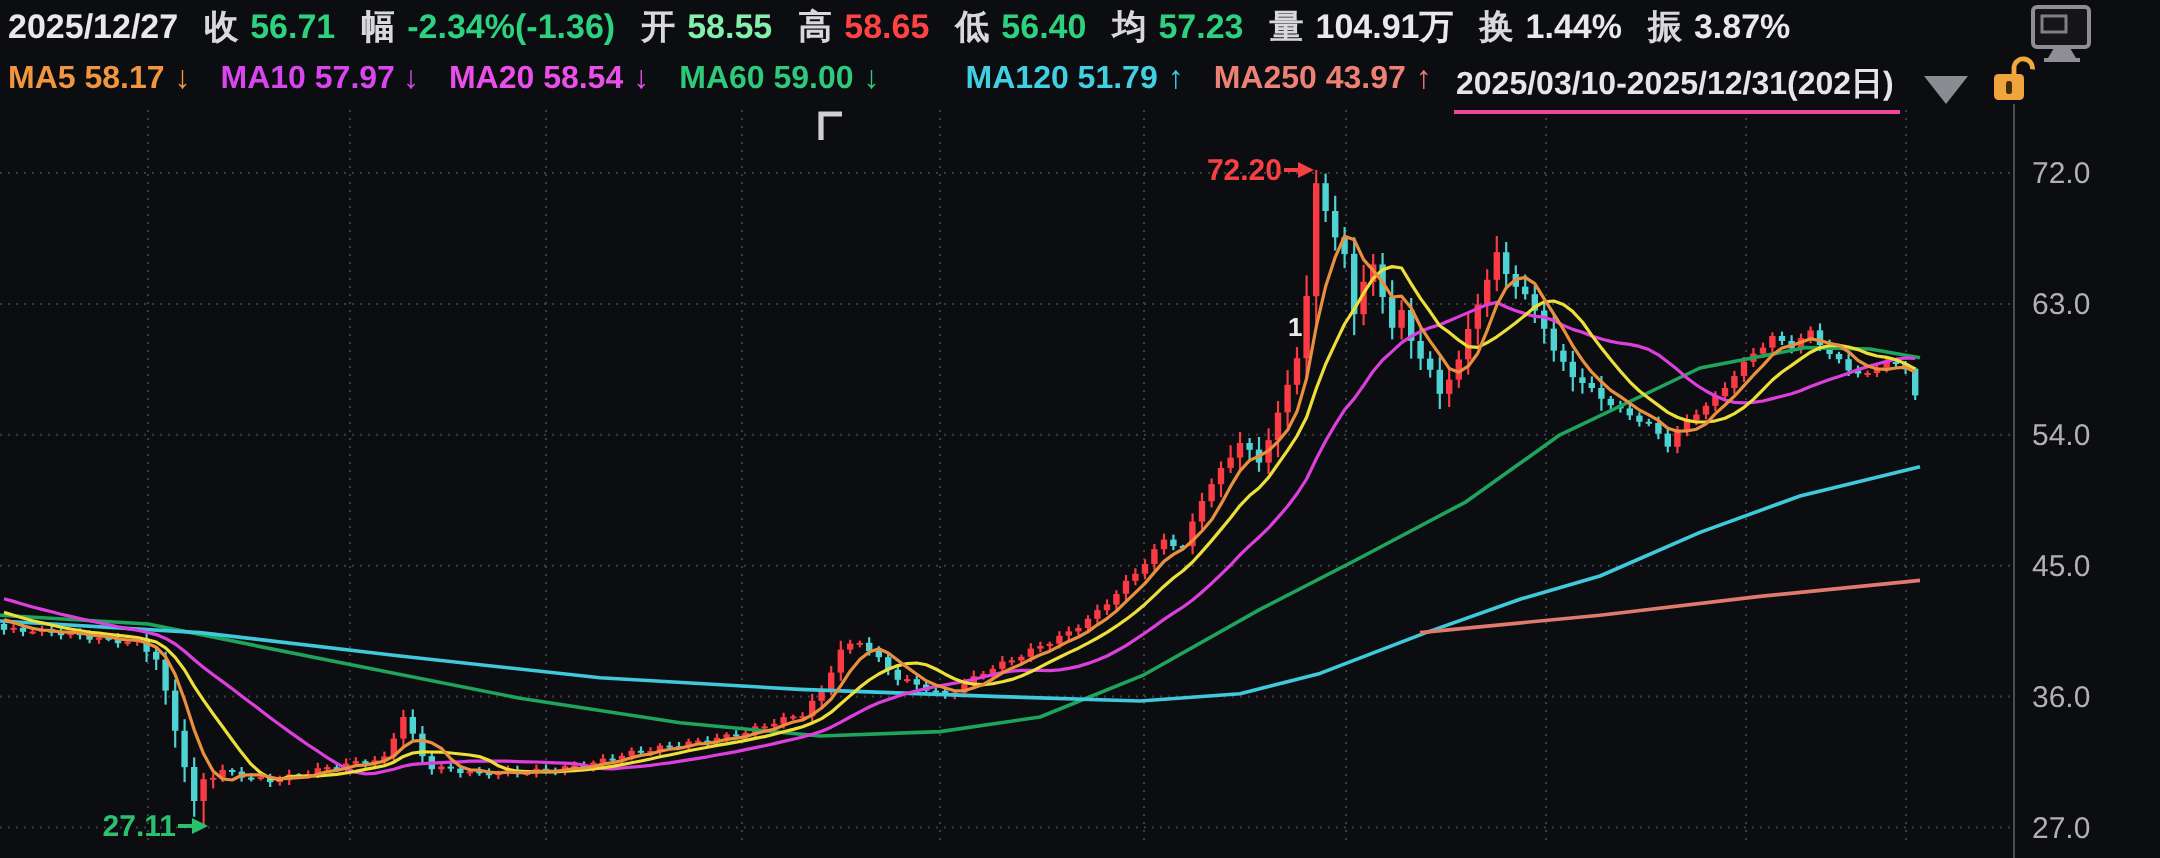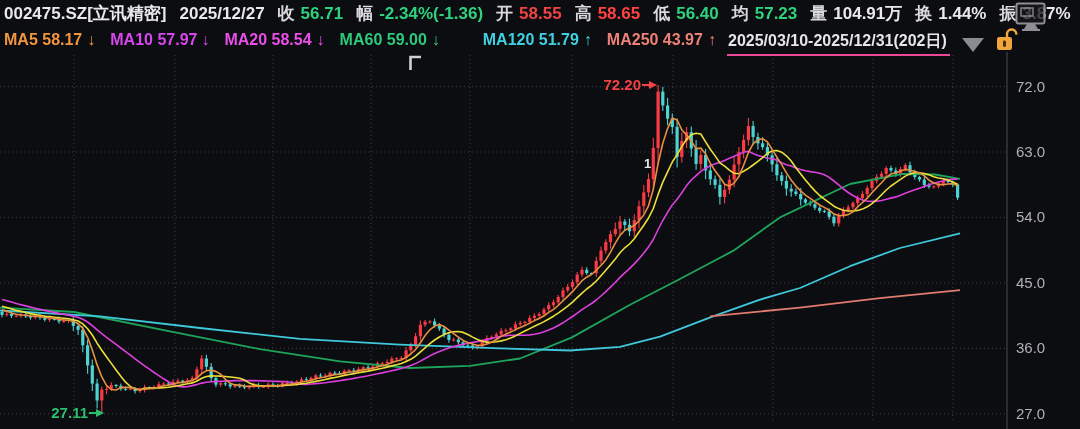--- a/index.html
+++ b/index.html
@@ -475,34 +475,33 @@
         <polygon points="657,85.0 649,81 649,89" fill="#f54141"></polygon>
         <text class="ann" x="88" y="418" text-anchor="end" fill="#2bbf6e">27.11</text>
         <line x1="89" y1="413.0" x2="97" y2="413.0" stroke="#2bbf6e" stroke-width="2"></line>
         <polygon points="104,413.0 96,409 96,417" fill="#2bbf6e"></polygon>
         <text x="644" y="168" font-size="13" font-weight="700" fill="#e8e8ea">1</text>
         <path d="M 421 57 H 410.5 V 70" fill="none" stroke="#d0d0d4" stroke-width="2.6"></path>
       </g>
     </svg>
 
   <div class="row1">
-    <span class="w">002475.SZ[立讯精密]</span>
     <span class="w">2025/12/27</span>
     <span id="fields" class="grp" style="gap: 13px; display: inline-flex;">
         <span class="grp">
           <span class="lab">收</span>
           <span style="color: rgb(46, 209, 126);">56.71</span>
         </span>
         <span class="grp">
           <span class="lab">幅</span>
           <span style="color: rgb(46, 209, 126);">-2.34%(-1.36)</span>
         </span>
         <span class="grp">
           <span class="lab">开</span>
-          <span style="color: #ef4444;">58.55</span>
+          <span style="color: #86efac;">58.55</span>
         </span>
         <span class="grp">
           <span class="lab">高</span>
           <span style="color: rgb(255, 67, 67);">58.65</span>
         </span>
         <span class="grp">
           <span class="lab">低</span>
           <span style="color: rgb(46, 209, 126);">56.40</span>
         </span>
         <span class="grp">

